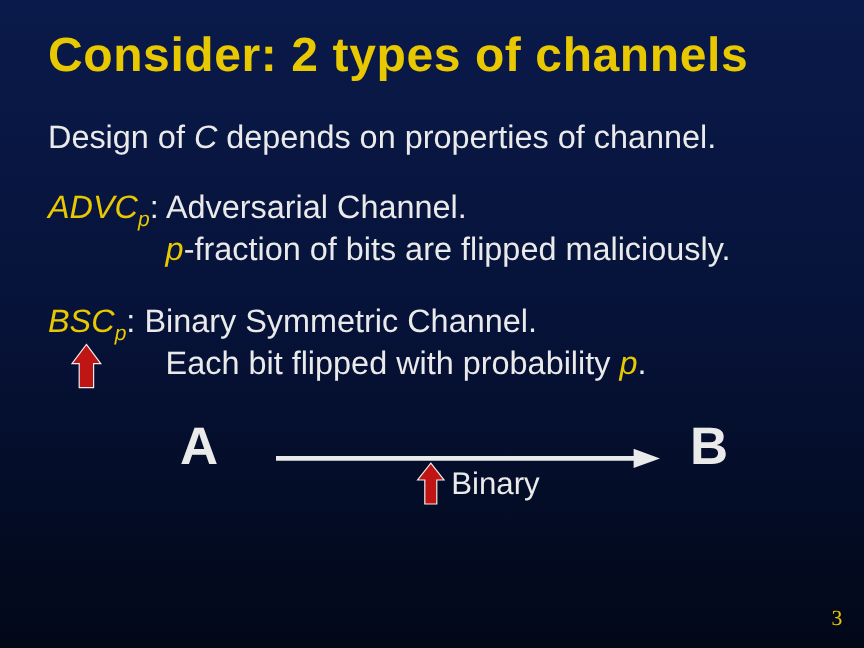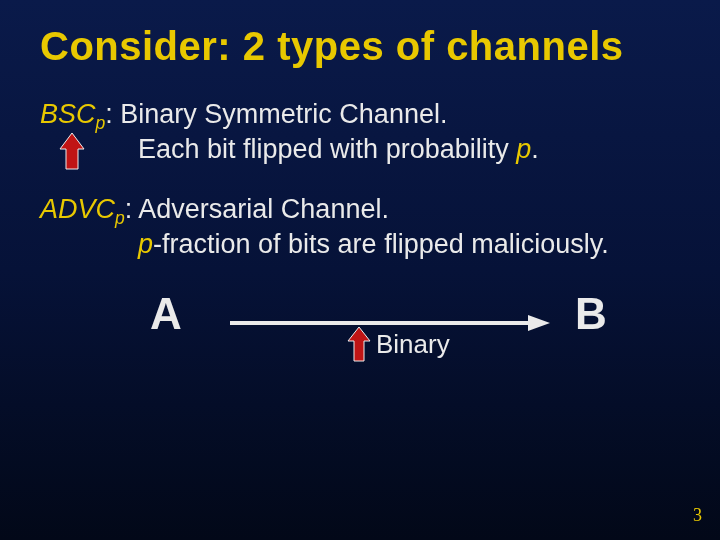--- a/index.html
+++ b/index.html
@@ -104,38 +104,41 @@
     font-family: "Comic Sans MS", cursive;
   }
 </style>
 </head>
 <body>
 
 <div class="slide">
 
   <div class="title">Consider: 2 types of channels</div>
 
+  <div class="body-line">
+    <span>Design of </span><span class="italic-c">C</span><span> depends on properties of channel.</span>
+  </div>
+
+  <div class="defn-block">
+    <span class="term">ADVC</span><span class="term sub">p</span><span>: </span><span>Adversarial Channel.</span><br>
+    <span class="indent">
+      <span></span><span class="term">p</span><span>-fraction of bits are flipped maliciously.</span>
+    </span>
+  </div>
 
   <div class="defn-block">
     <span class="term">BSC</span><span class="term sub">p</span><span>: </span><span>Binary Symmetric Channel.</span><br>
     <span class="indent">
       <span>Each bit flipped with probability </span><span class="term">p</span><span>.</span>
     </span>
     <div class="uparrow">
       <svg width="28" height="40" viewBox="0 0 28 40">
         <polygon points="14,2 26,18 20,18 20,38 8,38 8,18 2,18" fill="#c01515" stroke="#eeeeee" stroke-width="1"></polygon>
       </svg>
     </div>
-  </div>
-
-  <div class="defn-block">
-    <span class="term">ADVC</span><span class="term sub">p</span><span>: </span><span>Adversarial Channel.</span><br>
-    <span class="indent">
-      <span></span><span class="term">p</span><span>-fraction of bits are flipped maliciously.</span>
-    </span>
   </div>
 
   <div class="diagram">
     <div class="node nodeA">A</div>
     <div class="node nodeB">B</div>
     <div class="arrow-line">
       <svg width="320" height="20" viewBox="0 0 320 20">
         <line x1="0" y1="8" x2="300" y2="8" stroke="#eaeaea" stroke-width="4"></line>
         <polygon points="298,0 320,8 298,16" fill="#eaeaea"></polygon>
       </svg>

